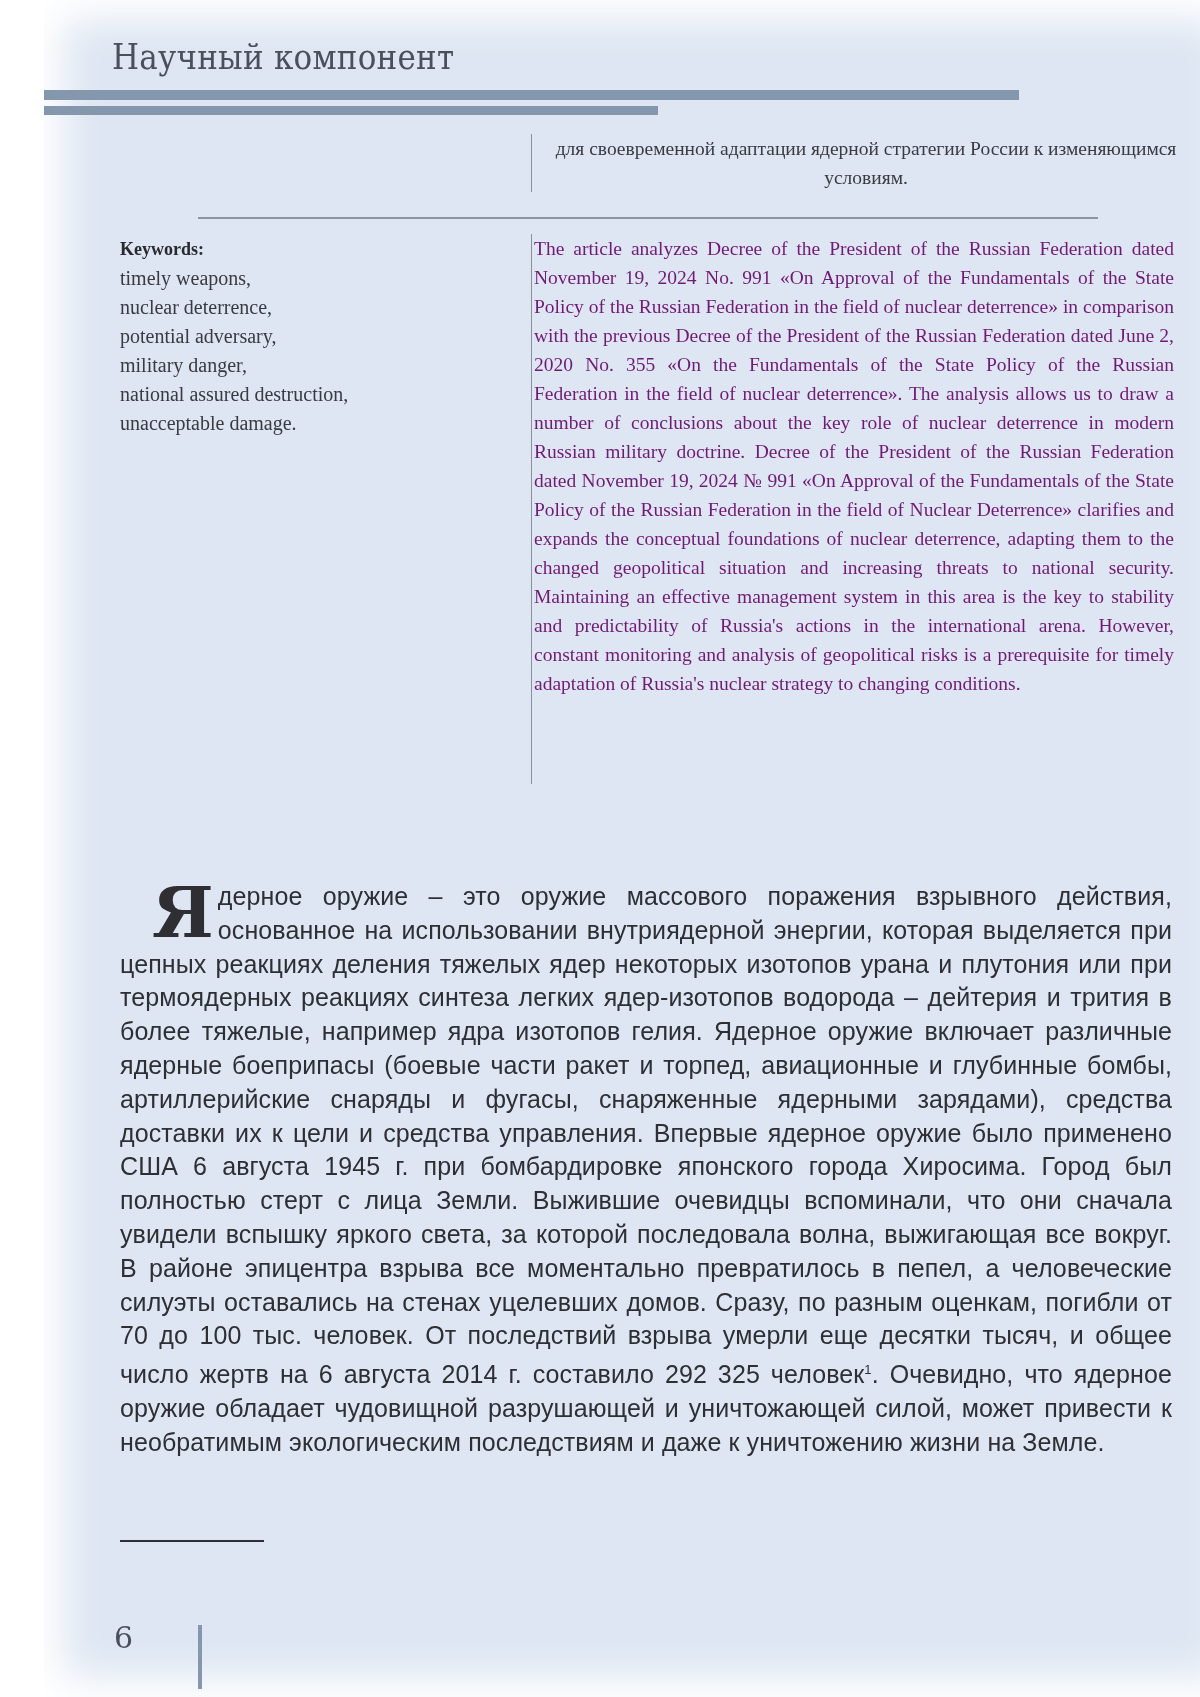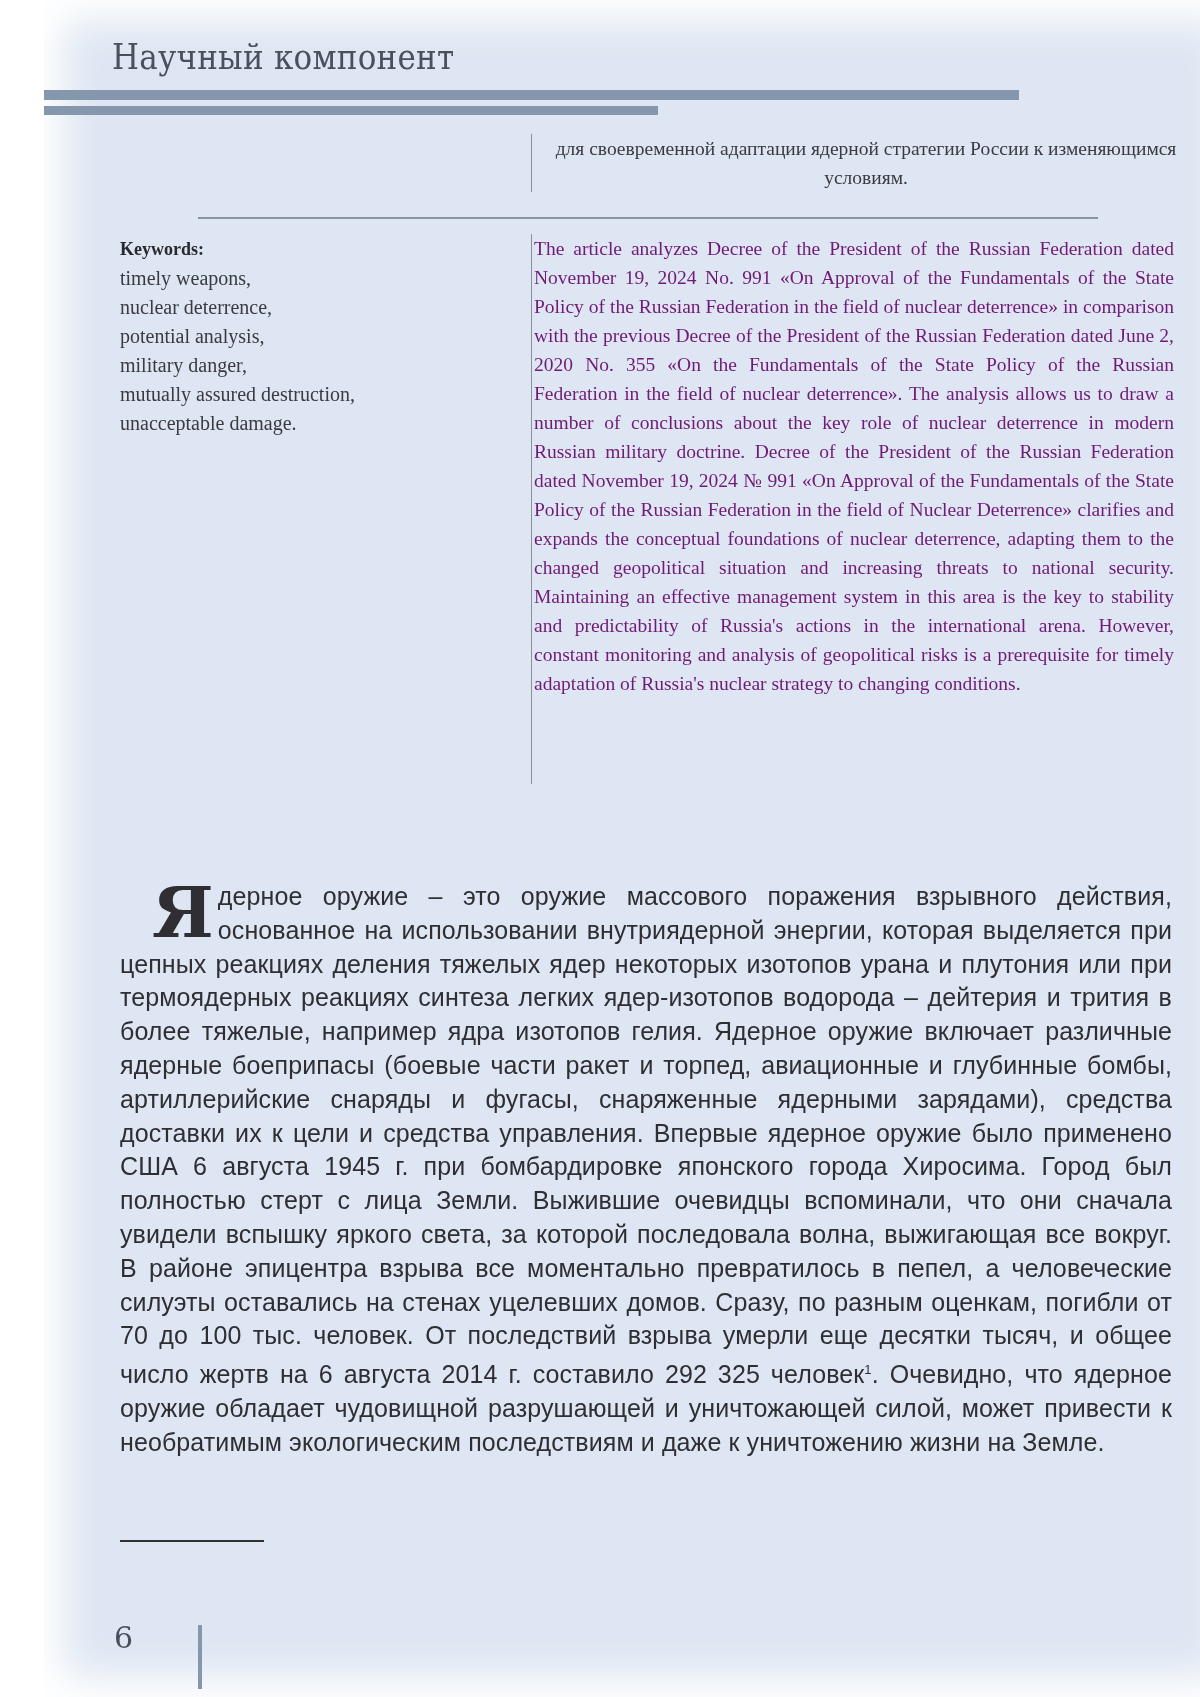--- a/index.html
+++ b/index.html
@@ -73,23 +73,23 @@
   <div class="bar1"></div>
   <div class="bar2"></div>
 
   <div class="ru-abstract-tail">для своевременной адаптации ядерной стратегии России к изменяющимся условиям.</div>
   <div class="rule-mid"></div>
 
   <div class="keywords">
     <div class="kw-title">Keywords:</div>
     <div>timely weapons,</div>
     <div>nuclear deterrence,</div>
-    <div>potential analysis,</div>
+    <div>potential adversary,</div>
     <div>military danger,</div>
-    <div>mutually assured destruction,</div>
+    <div>national assured destruction,</div>
     <div>unacceptable damage.</div>
   </div>
 
   <div class="en-abstract">The article analyzes Decree of the President of the Russian Federation dated November 19, 2024 No. 991 «On Approval of the Fundamentals of the State Policy of the Russian Federation in the field of nuclear deterrence» in comparison with the previous Decree of the President of the Russian Federation dated June 2, 2020 No. 355 «On the Fundamentals of the State Policy of the Russian Federation in the field of nuclear deterrence». The analysis allows us to draw a number of conclusions about the key role of nuclear deterrence in modern Russian military doctrine. Decree of the President of the Russian Federation dated November 19, 2024 № 991 «On Approval of the Fundamentals of the State Policy of the Russian Federation in the field of Nuclear Deterrence» clarifies and expands the conceptual foundations of nuclear deterrence, adapting them to the changed geopolitical situation and increasing threats to national security. Maintaining an effective management system in this area is the key to stability and predictability of Russia's actions in the international arena. However, constant monitoring and analysis of geopolitical risks is a prerequisite for timely adaptation of Russia's nuclear strategy to changing conditions.</div>
 
   <div class="body-text">
     <span class="dropcap">Я</span><span>дерное оружие – это оружие массового поражения взрывного действия, основанное на использовании внутриядерной энергии, которая выделяется при цепных реакциях деления тяжелых ядер некоторых изотопов урана и плутония или при термоядерных реакциях синтеза легких ядер-изотопов водорода – дейтерия и трития в более тяжелые, например ядра изотопов гелия. Ядерное оружие включает различные ядерные боеприпасы (боевые части ракет и торпед, авиационные и глубинные бомбы, артиллерийские снаряды и фугасы, снаряженные ядерными зарядами), средства доставки их к цели и средства управления. Впервые ядерное оружие было применено США 6 августа 1945 г. при бомбардировке японского города Хиросима. Город был полностью стерт с лица Земли. Выжившие очевидцы вспоминали, что они сначала увидели вспышку яркого света, за которой последовала волна, выжигающая все вокруг. В районе эпицентра взрыва все моментально превратилось в пепел, а человеческие силуэты оставались на стенах уцелевших домов. Сразу, по разным оценкам, погибли от 70 до 100 тыс. человек. От последствий взрыва умерли еще десятки тысяч, и общее число жертв на 6 августа 2014 г. составило 292 325 человек</span><sup>1</sup><span>. Очевидно, что ядерное оружие обладает чудовищной разрушающей и уничтожающей силой, может привести к необратимым экологическим последствиям и даже к уничтожению жизни на Земле.</span>
   </div>
 
   <div class="fn-rule"></div>

